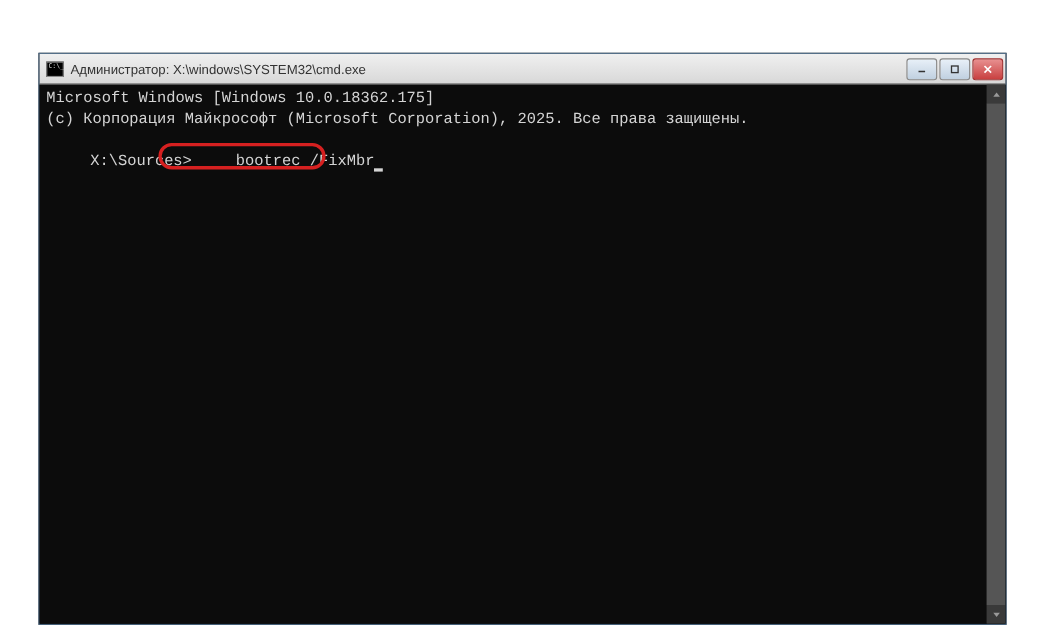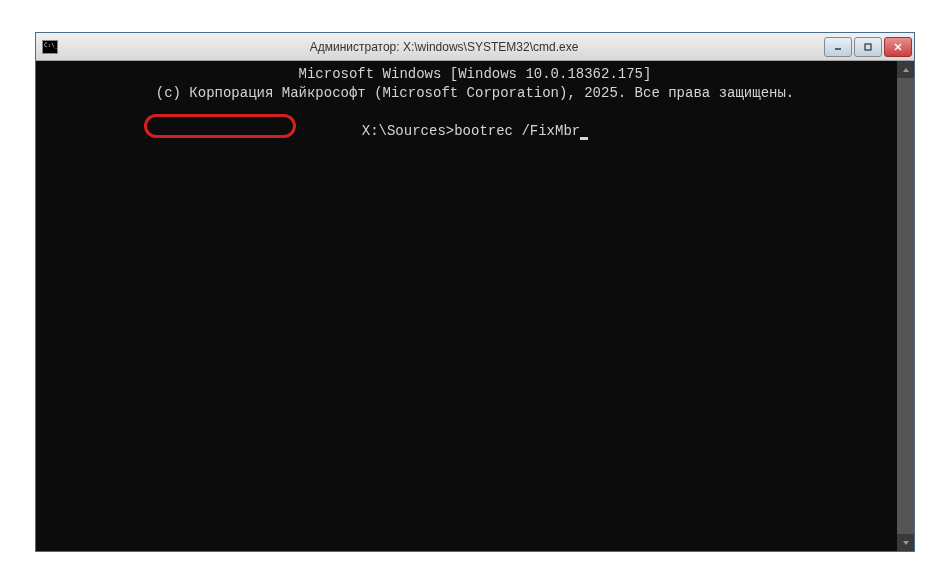--- a/index.html
+++ b/index.html
@@ -11,27 +11,26 @@
       width: 952px;
       height: 571px;
       background: #ffffff;
       font-family: 'Segoe UI', Tahoma, sans-serif;
       position: relative;
       overflow: hidden;
     }
     .window {
       position: absolute;
       left: 35px;
-      top: 32px;
+      top: 48px;
       width: 880px;
       height: 520px;
       background: #000000;
       border: 1px solid #4a6b8a;
       box-shadow: 0 0 0 1px rgba(255,255,255,0.1);
-      text-align: center;
     }
     .titlebar {
       height: 28px;
       background: linear-gradient(to bottom, #f0f0f0, #d8d8d8);
       display: flex;
       align-items: center;
       padding: 0 2px 0 6px;
       border-bottom: 1px solid #a5a5a5;
     }
     .titlebar-icon {
@@ -100,20 +99,21 @@
     .terminal-content {
       padding: 4px 6px;
       font-family: 'Consolas', 'Courier New', monospace;
       font-size: 14px;
       line-height: 1.35;
       color: #d4d4d4;
       white-space: pre;
     }
     .prompt-line {
       display: inline;
+      margin-left: 40px;
     }
     .highlight-oval {
       position: absolute;
       border: 3px solid #d62020;
       border-radius: 14px;
       pointer-events: none;
     }
     .cursor-block {
       display: inline-block;
       width: 8px;

